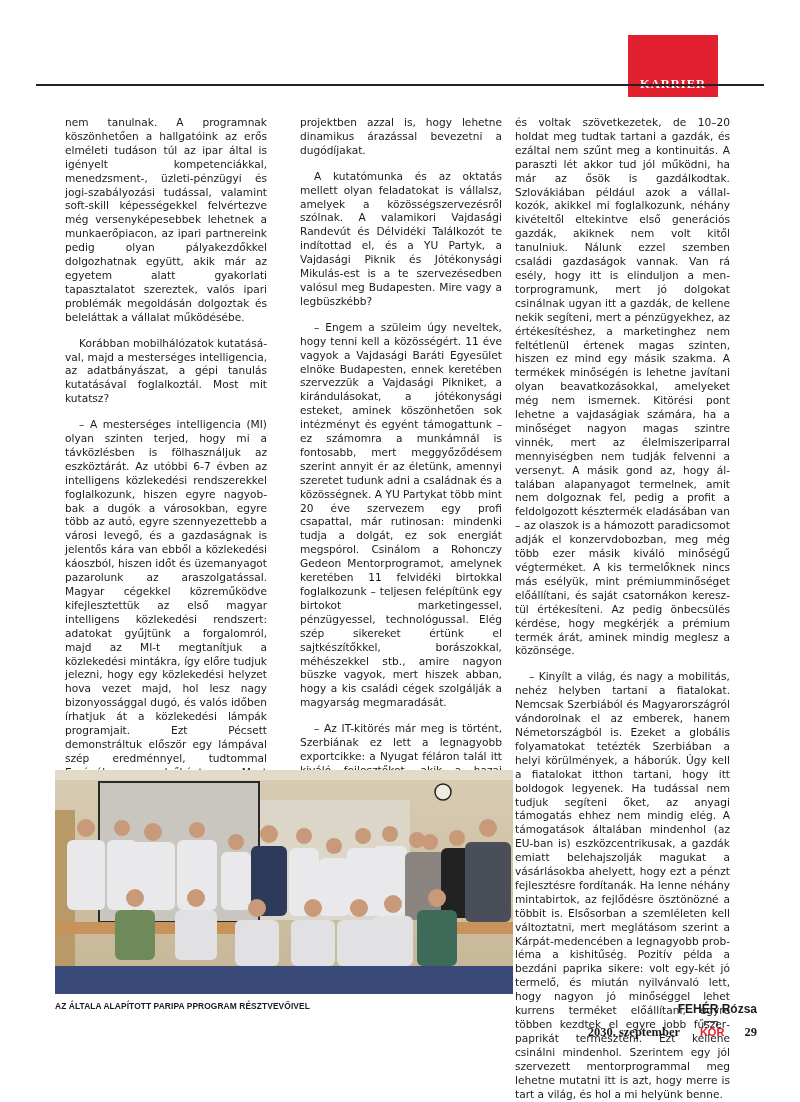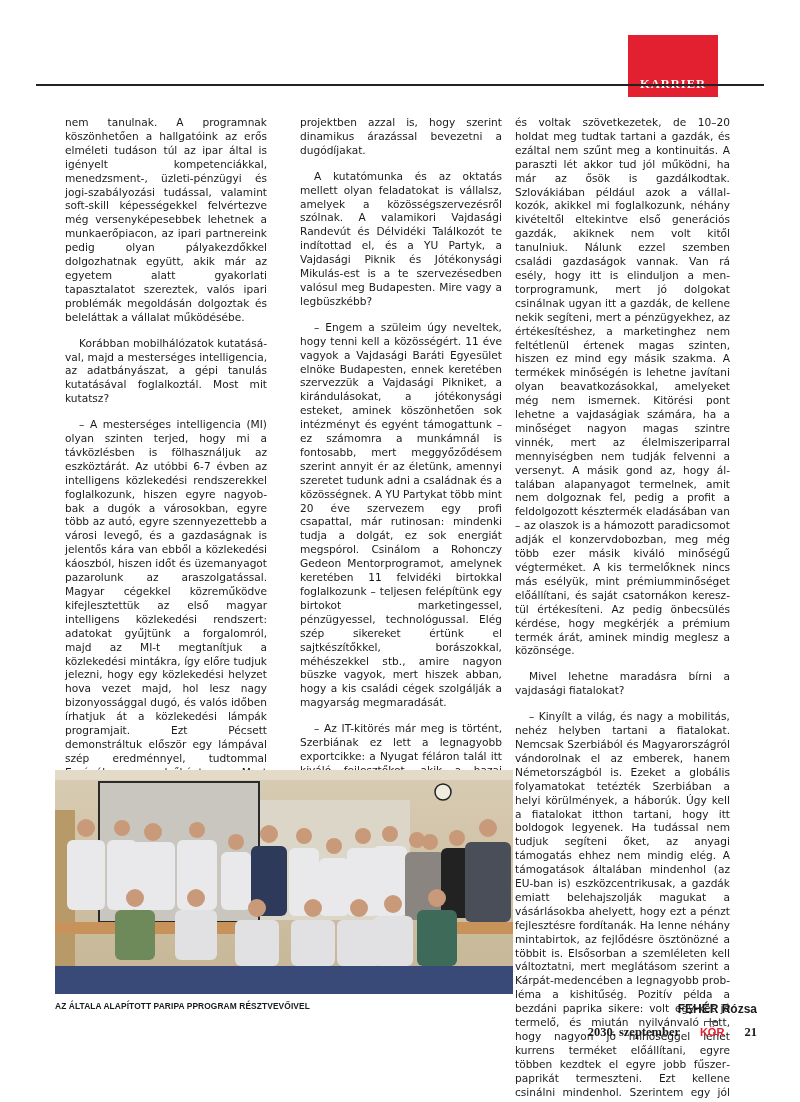--- a/index.html
+++ b/index.html
@@ -29,29 +29,28 @@
 </div>
 <div class="topline"></div>
 
 <div class="col c1">
   <p class="first">nem tanulnak. A programnak köszönhető­en a hallgatóink az erős elméleti tudáson túl az ipar által is igényelt kompetenciákkal, menedzsment-, üzleti-pénzügyi és jogi-sza­bályozási tudással, valamint soft-skill ké­pességekkel felvértezve még versenyképe­sebbek lehetnek a munkaerőpiacon, az ipa­ri partnereink pedig olyan pályakezdőkkel dolgozhatnak együtt, akik már az egyetem alatt gyakorlati tapasztalatot szereztek, va­lós ipari problémák megoldásán dolgoztak és beleláttak a vállalat működésébe.</p>
   <p class="q">Korábban mobilhálózatok kutatásá­val, majd a mesterséges intelligencia, az adatbányászat, a gépi tanulás kutatásá­val foglalkoztál. Most mit kutatsz?</p>
   <p>– A mesterséges intelligencia (MI) olyan szinten terjed, hogy mi a távközlésben is fölhasználjuk az eszköztárát. Az utóbbi 6-7 évben az intelligens közlekedési rendsze­rekkel foglalkozunk, hiszen egyre nagyob­bak a dugók a városokban, egyre több az autó, egyre szennyezettebb a városi leve­gő, és a gazdaságnak is jelentős kára van ebből a közlekedési káoszból, hiszen időt és üzemanyagot pazarolunk az araszol­gatással. Magyar cégekkel közreműködve kifejlesztettük az első magyar intelligens közlekedési rendszert: adatokat gyűjtünk a forgalomról, majd az MI-t megtanítjuk a közlekedési mintákra, így előre tudjuk jelezni, hogy egy közlekedési helyzet hova vezet majd, hol lesz nagy bizonyossággal dugó, és valós időben írhatjuk át a köz­lekedési lámpák programjait. Ezt Pécsett demonstráltuk először egy lámpával szép eredménnyel, tudtommal Európában el­sőként. Most Isztambulban fut egy nagy projektünk török és japán partnerekkel: a város egyik legforgalmasabb részén öt összefüggő kereszteződésben fogjuk vezérelni a lámpákat. Az éles tesztüzem szeptemberben kezdődik, és másfél évig fog tartani. Ha sikerülne a 4-5 órás dugó­kat akár csak fél órával is csökkenteni fe­jenként, már az óriási eredmény lenne. Ez­zel párhuzamosan foglalkozunk egy másik</p>
 </div>
 
 <div class="col c2">
-  <p class="first">projektben azzal is, hogy szerint dinami­kus árazással bevezetni a dugódíjakat.</p>
+  <p class="first">projektben azzal is, hogy lehetne dinami­kus árazással bevezetni a dugódíjakat.</p>
   <p class="q">A kutatómunka és az oktatás mellett olyan feladatokat is vállalsz, amelyek a közösségszervezésről szólnak. A va­lamikori Vajdasági Randevút és Délvi­déki Találkozót te indítottad el, és a YU Partyk, a Vajdasági Piknik és Jótékony­sági Mikulás-est is a te szervezésedben valósul meg Budapesten. Mire vagy a legbüszkébb?</p>
   <p>– Engem a szüleim úgy neveltek, hogy tenni kell a közösségért. 11 éve vagyok a Vajdasági Baráti Egyesület elnöke Buda­pesten, ennek keretében szervezzük a Vaj­dasági Pikniket, a kirándulásokat, a jóté­konysági esteket, aminek köszönhetően sok intézményt és egyént támogattunk – ez számomra a munkámnál is fontosabb, mert meggyőződésem szerint annyit ér az életünk, amennyi szeretet tudunk adni a családnak és a közösségnek. A YU Party­kat több mint 20 éve szervezem egy profi csapattal, már rutinosan: mindenki tudja a dolgát, ez sok energiát megspórol. Csi­nálom a Rohonczy Gedeon Mentorprog­ramot, amelynek keretében 11 felvidéki birtokkal foglalkozunk – teljesen felépítünk egy birtokot marketingessel, pénzügyessel, technológussal. Elég szép sikereket értünk el sajtkészítőkkel, borászokkal, méhészek­kel stb., amire nagyon büszke vagyok, mert hiszek abban, hogy a kis családi cégek szol­gálják a magyarság megmaradását.</p>
   <p>– Az IT-kitörés már meg is történt, Szer­biának ez lett a legnagyobb exportcikke: a Nyugat féláron talál itt kiváló fejlesztőket, akik a hazai viszonyokhoz képest így is re­mekül keresnek – ez az ágazat organikusan fejlődött. A mezőgazdaságban Vajdasá­got látom az egyik legerősebb területnek, mert ugyan nálunk is elvették a földeket,</p>
 </div>
 
 <div class="col c3">
   <p class="first">és voltak szövetkezetek, de 10–20 holdat meg tudtak tartani a gazdák, és ezáltal nem szűnt meg a kontinuitás. A paraszti lét akkor tud jól működni, ha már az ősök is gazdál­kodtak. Szlovákiában például azok a vállal­kozók, akikkel mi foglalkozunk, néhány ki­vételtől eltekintve első generációs gazdák, akiknek nem volt kitől tanulniuk. Nálunk ezzel szemben családi gazdaságok vannak. Van rá esély, hogy itt is elinduljon a men­torprogramunk, mert jó dolgokat csinálnak ugyan itt a gazdák, de kellene nekik segíte­ni, mert a pénzügyekhez, az értékesítéshez, a marketinghez nem feltétlenül értenek magas szinten, hiszen ez mind egy másik szakma. A termékek minőségén is lehetne javítani olyan beavatkozásokkal, amelyeket még nem ismernek. Kitörési pont lehetne a vajdaságiak számára, ha a minőséget na­gyon magas szintre vinnék, mert az élelmi­szeriparral mennyiségben nem tudják fel­venni a versenyt. A másik gond az, hogy ál­talában alapanyagot termelnek, amit nem dolgoznak fel, pedig a profit a feldolgozott késztermék eladásában van – az olaszok is a hámozott paradicsomot adják el konzerv­dobozban, meg még több ezer másik kiváló minőségű végterméket. A kis termelőknek nincs más esélyük, mint prémiumminősé­get előállítani, és saját csatornákon keresz­tül értékesíteni. Az pedig önbecsülés kérdé­se, hogy megkérjék a prémium termék árát, aminek mindig meglesz a közönsége.</p>
-  <p class="q">Mivel lehetne maradásra bírni a vajda­sági fiatalokat?</p>
   <p>– Kinyílt a világ, és nagy a mobilitás, ne­héz helyben tartani a fiatalokat. Nemcsak Szerbiából és Magyarországról vándorol­nak el az emberek, hanem Németországból is. Ezeket a globális folyamatokat tetézték Szerbiában a helyi körülmények, a háborúk. Úgy kell a fiatalokat itthon tartani, hogy itt boldogok legyenek. Ha tudással nem tudjuk segíteni őket, az anyagi támogatás ehhez nem mindig elég. A támogatások általában mindenhol (az EU-ban is) eszköz­centrikusak, a gazdák emiatt belehajszolják magukat a vásárlásokba ahelyett, hogy ezt a pénzt fejlesztésre fordítanák. Ha lenne néhány mintabirtok, az fejlődésre ösztö­nözné a többit is. Elsősorban a szemléleten kell változtatni, mert meglátásom szerint a Kárpát-medencében a legnagyobb prob­léma a kishitűség. Pozitív példa a bezdáni paprika sikere: volt egy-két jó termelő, és miután nyilvánvaló lett, hogy nagyon jó mi­nőséggel lehet kurrens terméket előállítani, egyre többen kezdtek el egyre jobb fűszer­paprikát termeszteni. Ezt kellene csinálni mindenhol. Szerintem egy jól szervezett mentorprogrammal meg lehetne mutatni itt is azt, hogy merre is tart a világ, és hol a mi helyünk benne.</p>
 </div>
 
 <div class="photo">
   <svg width="458" height="224" viewBox="0 0 458 224">
     <defs>
       <linearGradient id="wall" x1="0" y1="0" x2="0" y2="1">
         <stop offset="0" stop-color="#d8ccb4"></stop>
         <stop offset="1" stop-color="#c5b595"></stop>
       </linearGradient>
@@ -116,14 +115,14 @@
     </g>
   </svg>
 </div>
 <div class="caption">AZ ÁLTALA ALAPÍTOTT PARIPA PPROGRAM RÉSZTVEVŐIVEL</div>
 
 <div class="byline">FEHÉR Rózsa</div>
 
 <div class="folio">
   <span>2030. szeptember</span>
   <span class="logo">KÖR</span>
-  <span>21</span>
+  <span>29</span>
 </div>
 
 </body></html>

